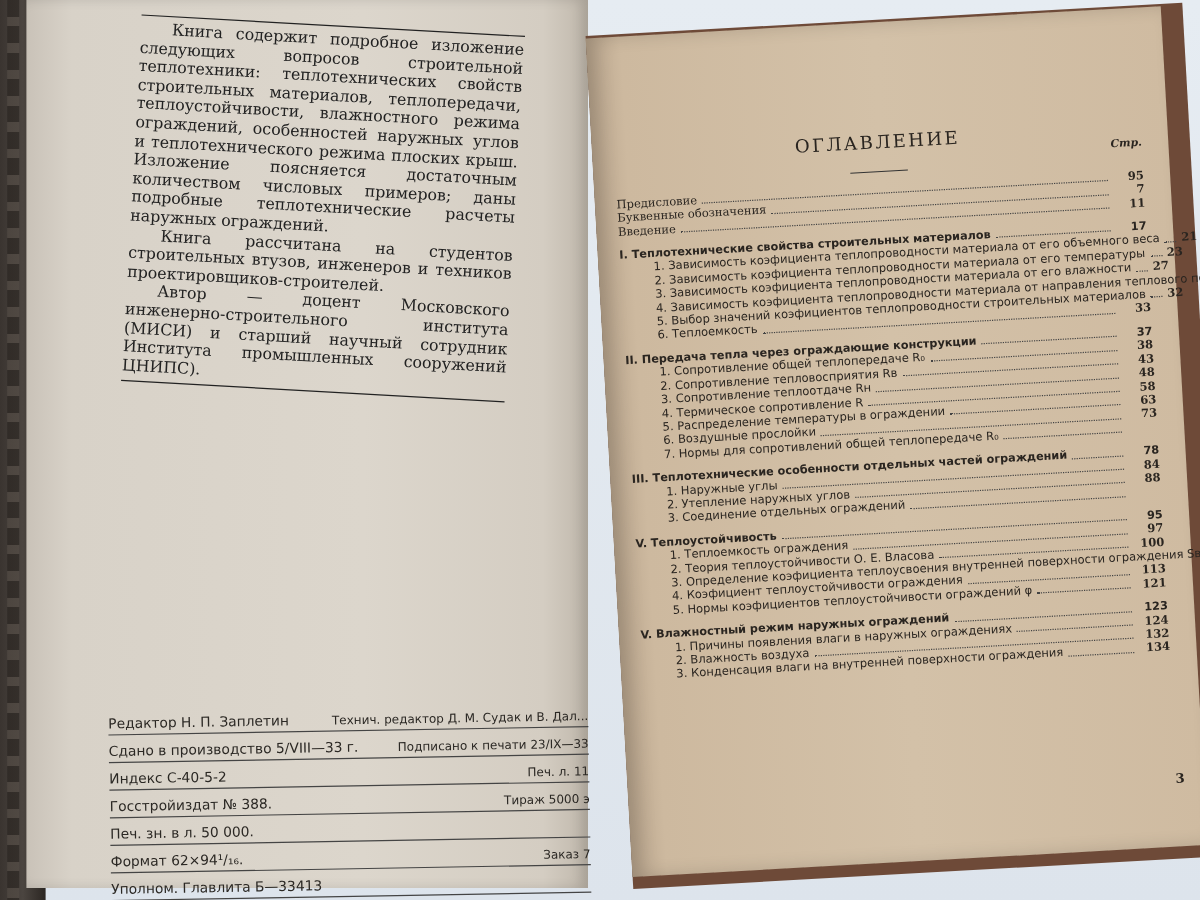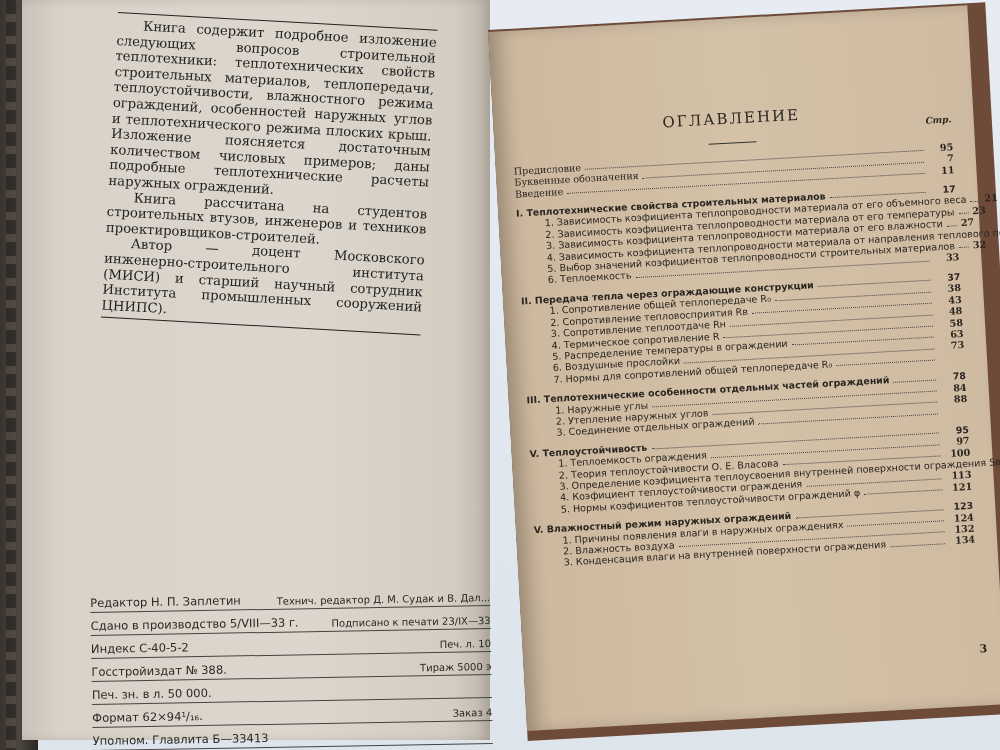--- a/index.html
+++ b/index.html
@@ -50,33 +50,33 @@
   <div class="row">
       <span>Редактор Н. П. Заплетин</span>
       <span class="small">Технич. редактор Д. М. Судак и В. Дал...</span>
     </div>
   <div class="row">
       <span>Сдано в производство 5/VIII—33 г.</span>
       <span class="small">Подписано к печати 23/IX—33</span>
     </div>
   <div class="row">
       <span>Индекс С-40-5-2</span>
-      <span class="small">Печ. л. 10</span>
+      <span class="small">Печ. л. 11</span>
     </div>
   <div class="row">
       <span>Госстройиздат № 388.</span>
       <span class="small">Тираж 5000 э</span>
     </div>
   <div class="row">
       <span>Печ. зн. в л. 50 000.</span>
       <span class="small"></span>
     </div>
   <div class="row">
       <span>Формат 62×94¹/₁₆.</span>
-      <span class="small">Заказ 4</span>
+      <span class="small">Заказ 7</span>
     </div>
   <div class="row">
       <span>Уполном. Главлита Б—33413</span>
       <span class="small"></span>
     </div>
 
 </div>
 
 <div class="right-cover"></div>
 <div class="right-page">

